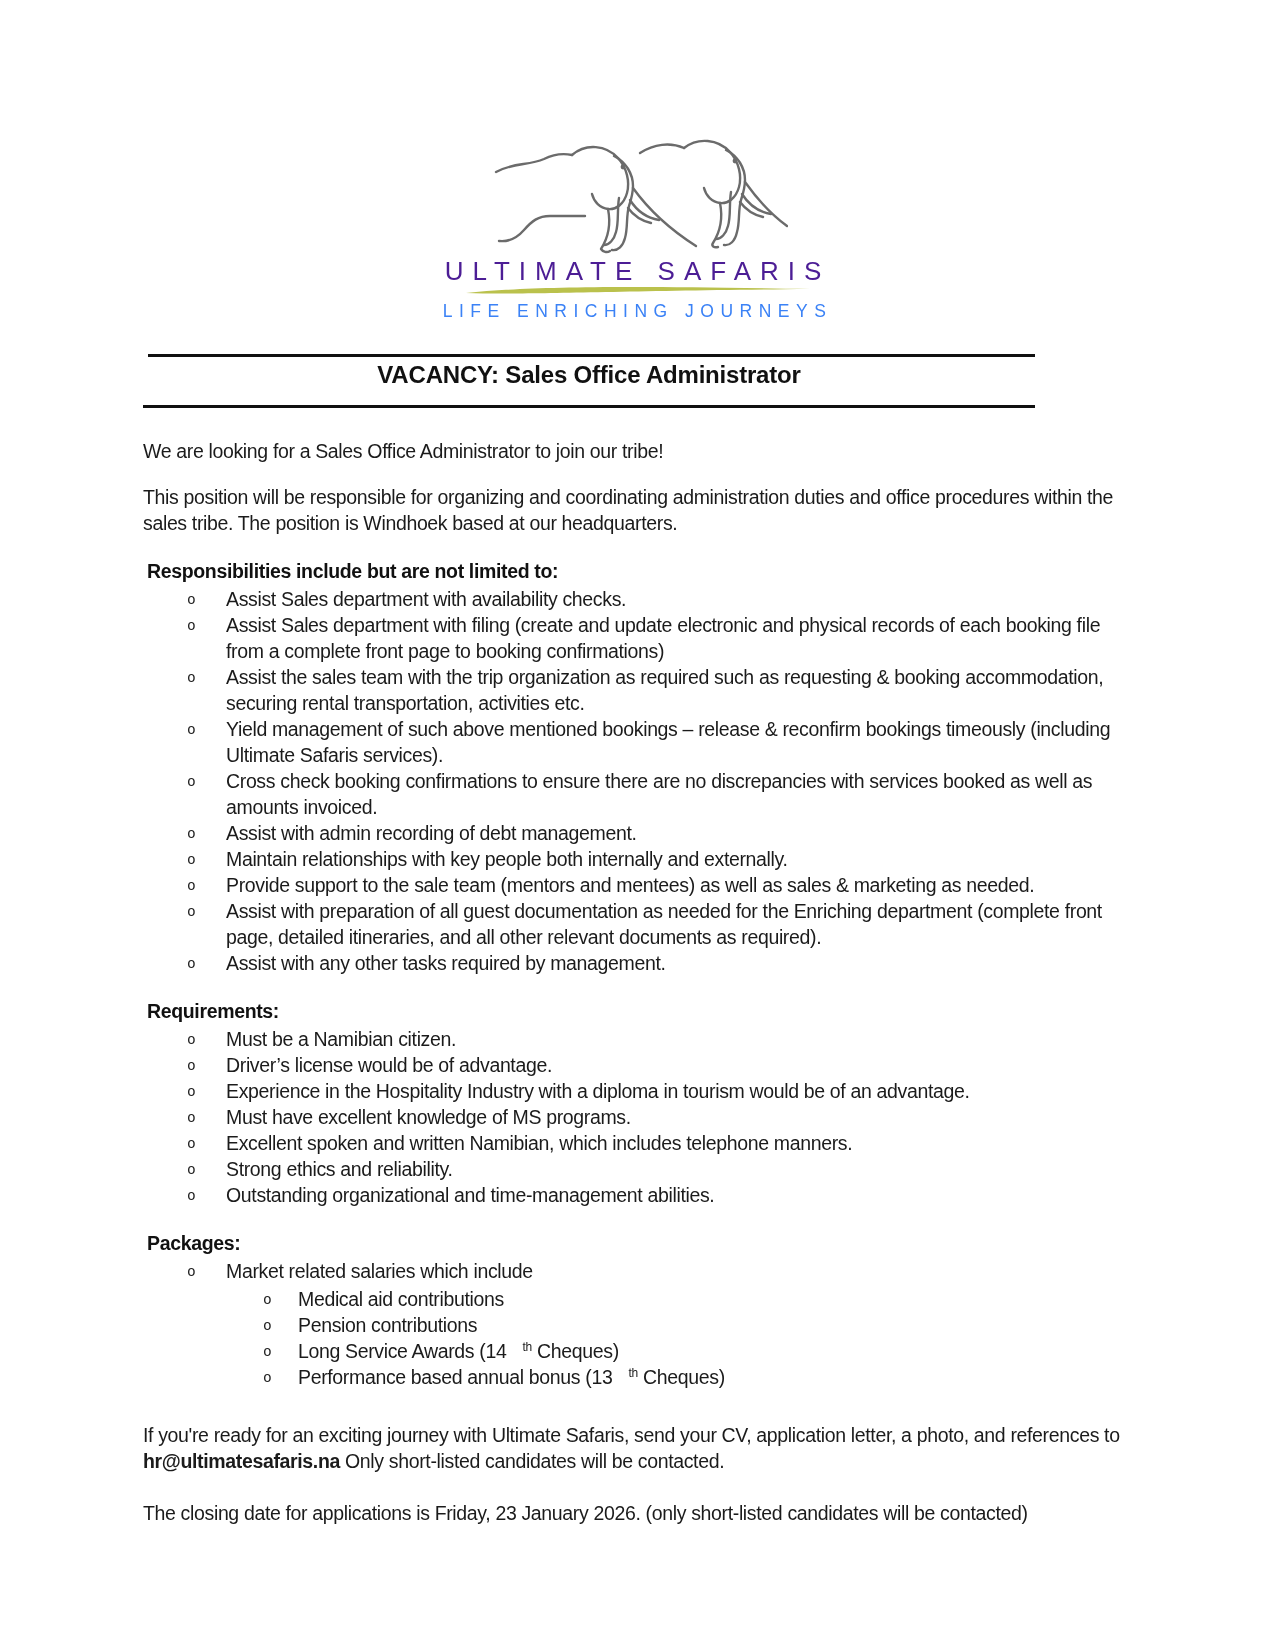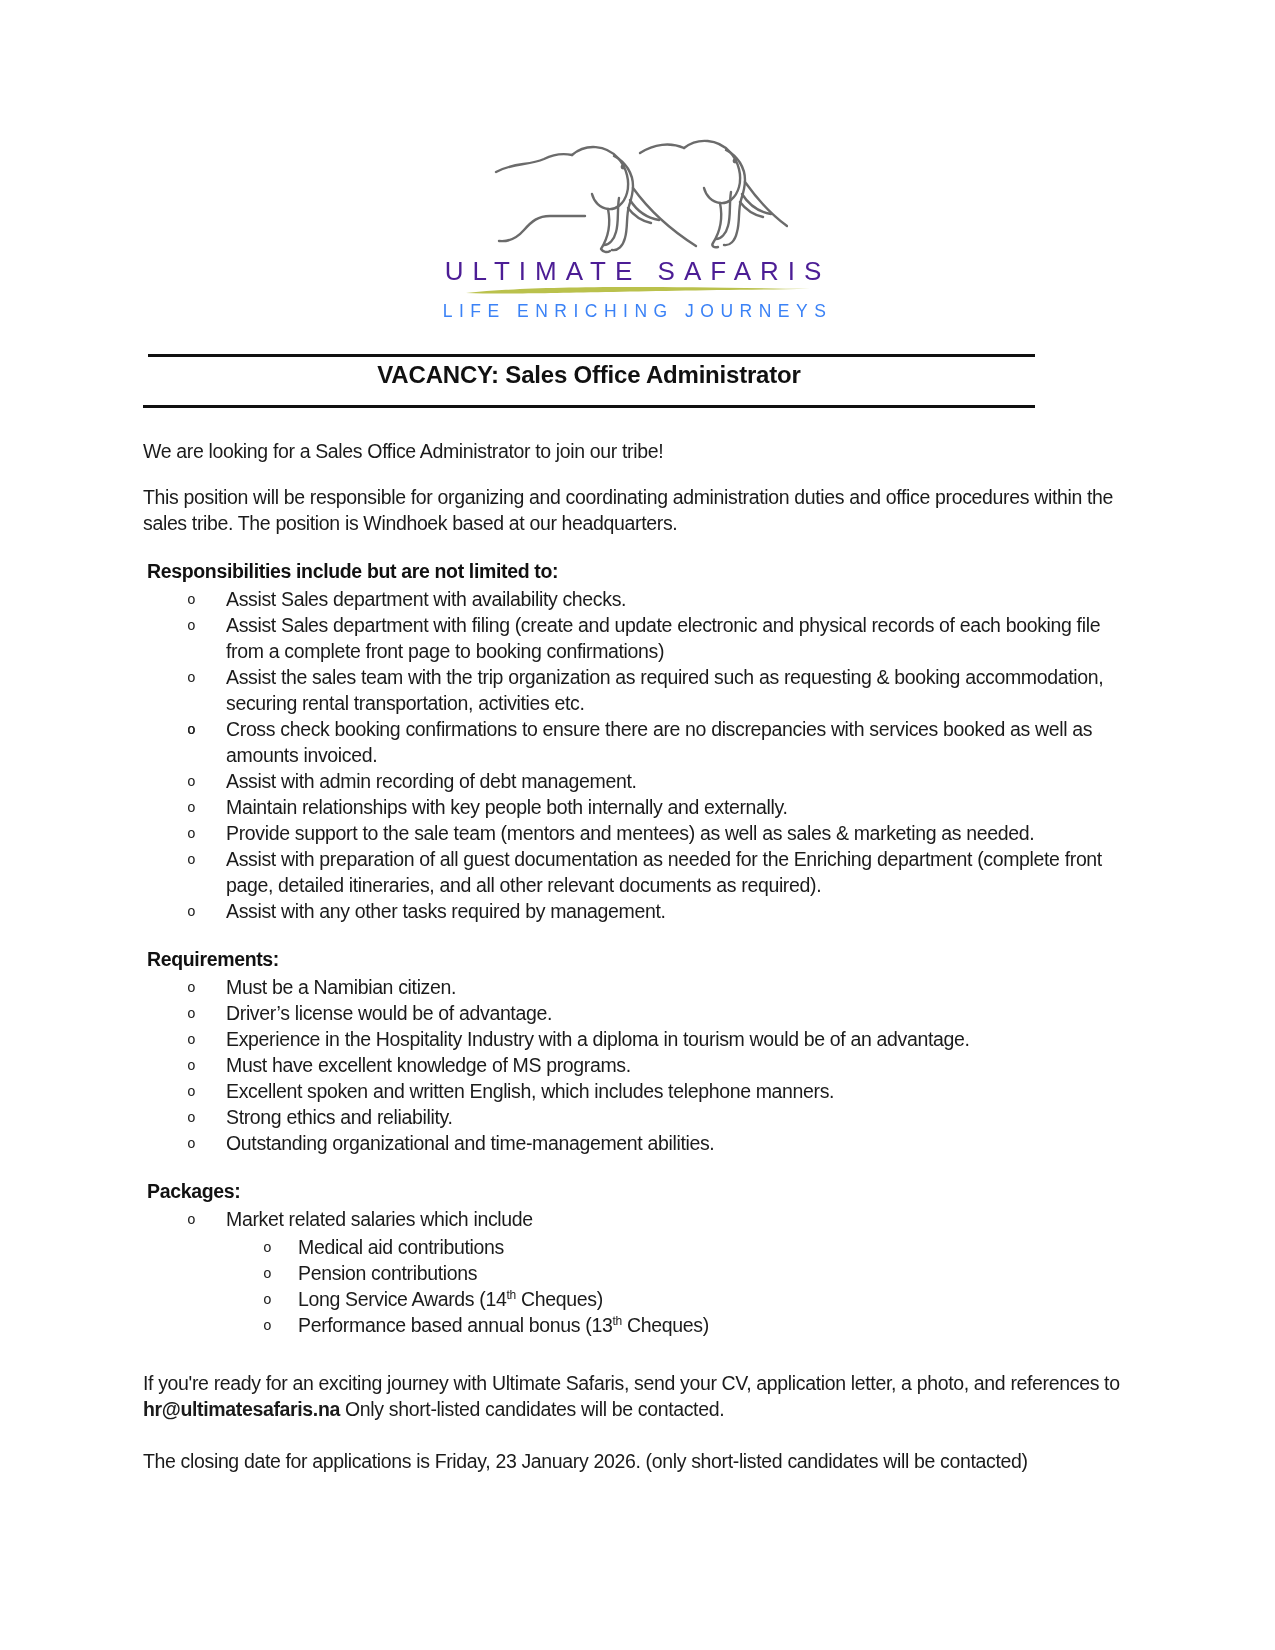--- a/index.html
+++ b/index.html
@@ -42,21 +42,21 @@
   h2.section { font-size:19.5px; line-height:26px; font-weight:bold; margin:22px 0 0 4px; color:#111; }
   ul { list-style:none; margin:2px 0 0 0; padding:0; }
   li { position:relative; padding-left:83px; }
   li .bullet {
     position:absolute; left:44px; top:1px;
     font-family:"DejaVu Sans Mono", monospace;
     font-size:14.5px; line-height:24px; color:#242424; letter-spacing:0;
   }
   ul.l2 li { padding-left:155px; }
   ul.l2 li .bullet { left:120px; }
-  sup { font-size:12px; line-height:0; vertical-align:super; letter-spacing:-0.2px; }
+  sup { font-size:12px; line-height:0; vertical-align:super; letter-spacing:-0.2px;padding-left:16px; }
   .closing  { margin-top:32px; }
   .deadline { margin-top:26px; }
   strong { font-weight:bold; }
 </style>
 </head>
 <body>
 
 <div class="page">
 
   <div class="logo">
@@ -97,36 +97,36 @@
   <hr class="rule rule-bottom">
 
   <p class="lead">We are looking for a Sales Office Administrator to join our tribe!</p>
   <p class="para">This position will be responsible for organizing and coordinating administration duties and office procedures within the sales tribe. The position is Windhoek based at our headquarters.</p>
 
   <h2 class="section">Responsibilities include but are not limited to:</h2>
   <ul class="l1">
       <li><span class="bullet">o</span><span class="li-text">Assist Sales department with availability checks.</span></li>
       <li><span class="bullet">o</span><span class="li-text">Assist Sales department with filing (create and update electronic and physical records of each booking file from a complete front page to booking confirmations)</span></li>
       <li><span class="bullet">o</span><span class="li-text">Assist the sales team with the trip organization as required such as requesting &amp; booking accommodation, securing rental transportation, activities etc.</span></li>
-      <li><span class="bullet">o</span></li>
+      <li><span class="bullet">o</span><span class="li-text">Yield management of such above mentioned bookings – release &amp; reconfirm bookings timeously (including Ultimate Safaris services).</span></li>
       <li><span class="bullet">o</span><span class="li-text">Cross check booking confirmations to ensure there are no discrepancies with services booked as well as amounts invoiced.</span></li>
       <li><span class="bullet">o</span><span class="li-text">Assist with admin recording of debt management.</span></li>
       <li><span class="bullet">o</span><span class="li-text">Maintain relationships with key people both internally and externally.</span></li>
       <li><span class="bullet">o</span><span class="li-text">Provide support to the sale team (mentors and mentees) as well as sales &amp; marketing as needed.</span></li>
       <li><span class="bullet">o</span><span class="li-text">Assist with preparation of all guest documentation as needed for the Enriching department (complete front page, detailed itineraries, and all other relevant documents as required).</span></li>
       <li><span class="bullet">o</span><span class="li-text">Assist with any other tasks required by management.</span></li>
     </ul>
 
   <h2 class="section">Requirements:</h2>
   <ul class="l1">
       <li><span class="bullet">o</span><span class="li-text">Must be a Namibian citizen.</span></li>
       <li><span class="bullet">o</span><span class="li-text">Driver’s license would be of advantage.</span></li>
       <li><span class="bullet">o</span><span class="li-text">Experience in the Hospitality Industry with a diploma in tourism would be of an advantage.</span></li>
       <li><span class="bullet">o</span><span class="li-text">Must have excellent knowledge of MS programs.</span></li>
-      <li><span class="bullet">o</span><span class="li-text">Excellent spoken and written English, which includes telephone manners.</span></li>
+      <li><span class="bullet">o</span><span class="li-text">Excellent spoken and written Namibian, which includes telephone manners.</span></li>
       <li><span class="bullet">o</span><span class="li-text">Strong ethics and reliability.</span></li>
       <li><span class="bullet">o</span><span class="li-text">Outstanding organizational and time-management abilities.</span></li>
     </ul>
 
   <h2 class="section">Packages:</h2>
   <ul class="l1">
     <li>
       <span class="bullet">o</span>
       <span class="li-text">Market related salaries which include</span>
     </li>

